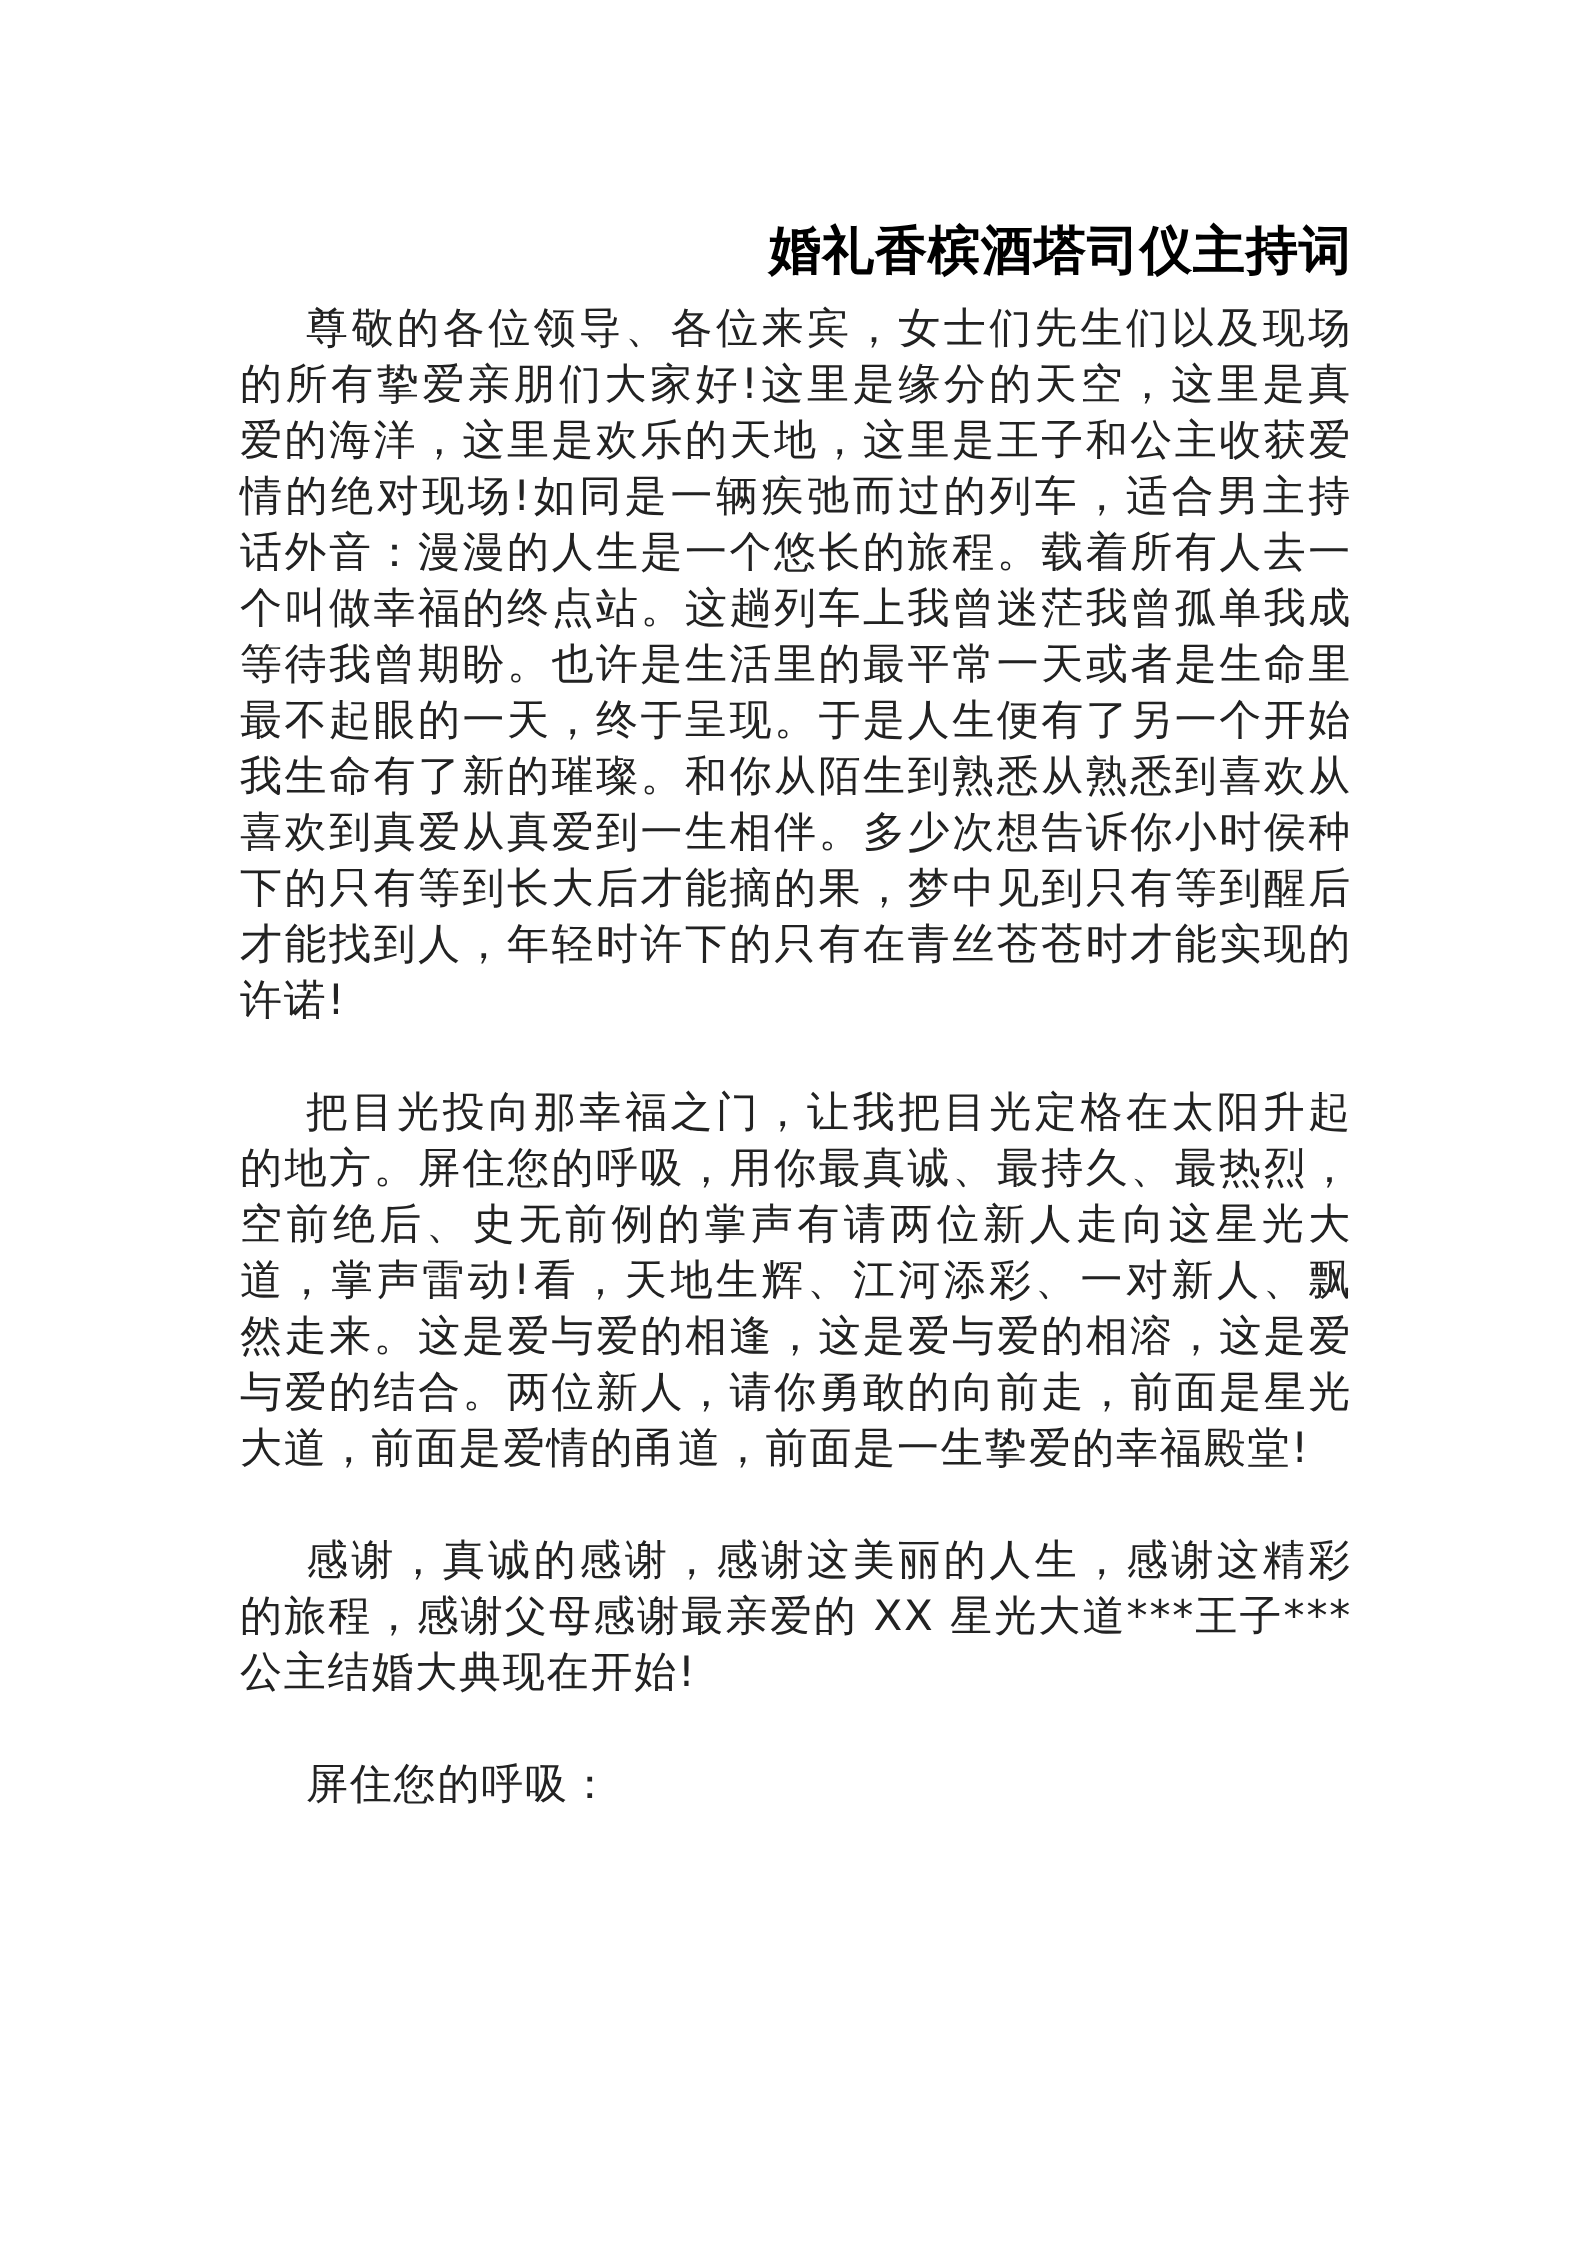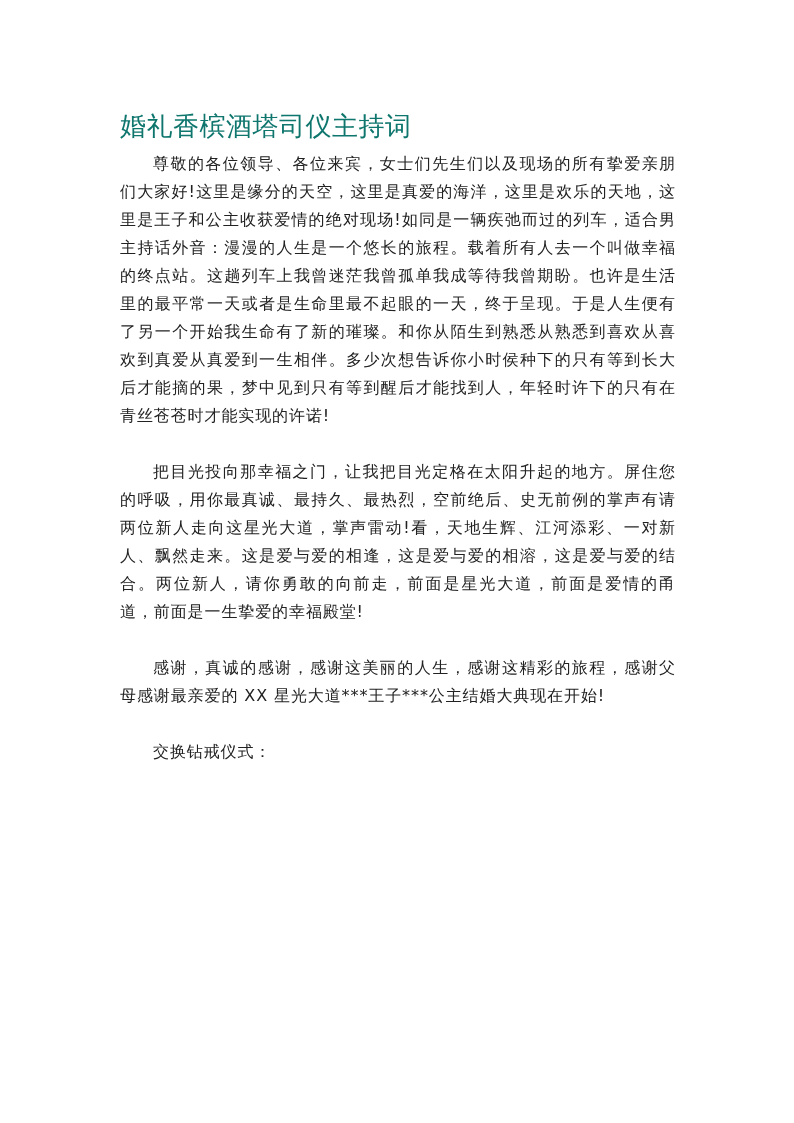--- a/index.html
+++ b/index.html
@@ -15,40 +15,40 @@
       font-family: "DejaVu Sans", "Liberation Sans", sans-serif;
       color: #1a1a1a;
     }
     .page {
       position: absolute;
       left: 120px;
       top: 106px;
       width: 556px;
     }
     .title {
-      text-align: left;
+      text-align: right;
       font-size: 26px;
-      font-weight: normal;
+      font-weight: bold;
       line-height: 40px;
       margin: 0 0 4px 0;
-      color: #0f766e;
+      color: #000000;
       letter-spacing: 0.5px;
     }
     .para {
-      font-size: 16px;
+      font-size: 21px;
       line-height: 28px;
       margin: 0 0 28px 0;
       text-indent: 33px;
       text-align: justify;
       letter-spacing: 0.9px;
       color: #222222;
     }
   </style>
 </head>
 <body>
 
 <div class="page">
   <h1 class="title">婚礼香槟酒塔司仪主持词</h1>
   <p class="para">尊敬的各位领导、各位来宾，女士们先生们以及现场的所有挚爱亲朋们大家好!这里是缘分的天空，这里是真爱的海洋，这里是欢乐的天地，这里是王子和公主收获爱情的绝对现场!如同是一辆疾弛而过的列车，适合男主持话外音：漫漫的人生是一个悠长的旅程。载着所有人去一个叫做幸福的终点站。这趟列车上我曾迷茫我曾孤单我成等待我曾期盼。也许是生活里的最平常一天或者是生命里最不起眼的一天，终于呈现。于是人生便有了另一个开始我生命有了新的璀璨。和你从陌生到熟悉从熟悉到喜欢从喜欢到真爱从真爱到一生相伴。多少次想告诉你小时侯种下的只有等到长大后才能摘的果，梦中见到只有等到醒后才能找到人，年轻时许下的只有在青丝苍苍时才能实现的许诺!</p>
   <p class="para">把目光投向那幸福之门，让我把目光定格在太阳升起的地方。屏住您的呼吸，用你最真诚、最持久、最热烈，空前绝后、史无前例的掌声有请两位新人走向这星光大道，掌声雷动!看，天地生辉、江河添彩、一对新人、飘然走来。这是爱与爱的相逢，这是爱与爱的相溶，这是爱与爱的结合。两位新人，请你勇敢的向前走，前面是星光大道，前面是爱情的甬道，前面是一生挚爱的幸福殿堂!</p>
   <p class="para">感谢，真诚的感谢，感谢这美丽的人生，感谢这精彩的旅程，感谢父母感谢最亲爱的 XX 星光大道***王子***公主结婚大典现在开始!</p>
-  <p class="para">交换钻戒仪式：</p>
+  <p class="para">屏住您的呼吸：</p>
 </div>
 
 </body></html>

